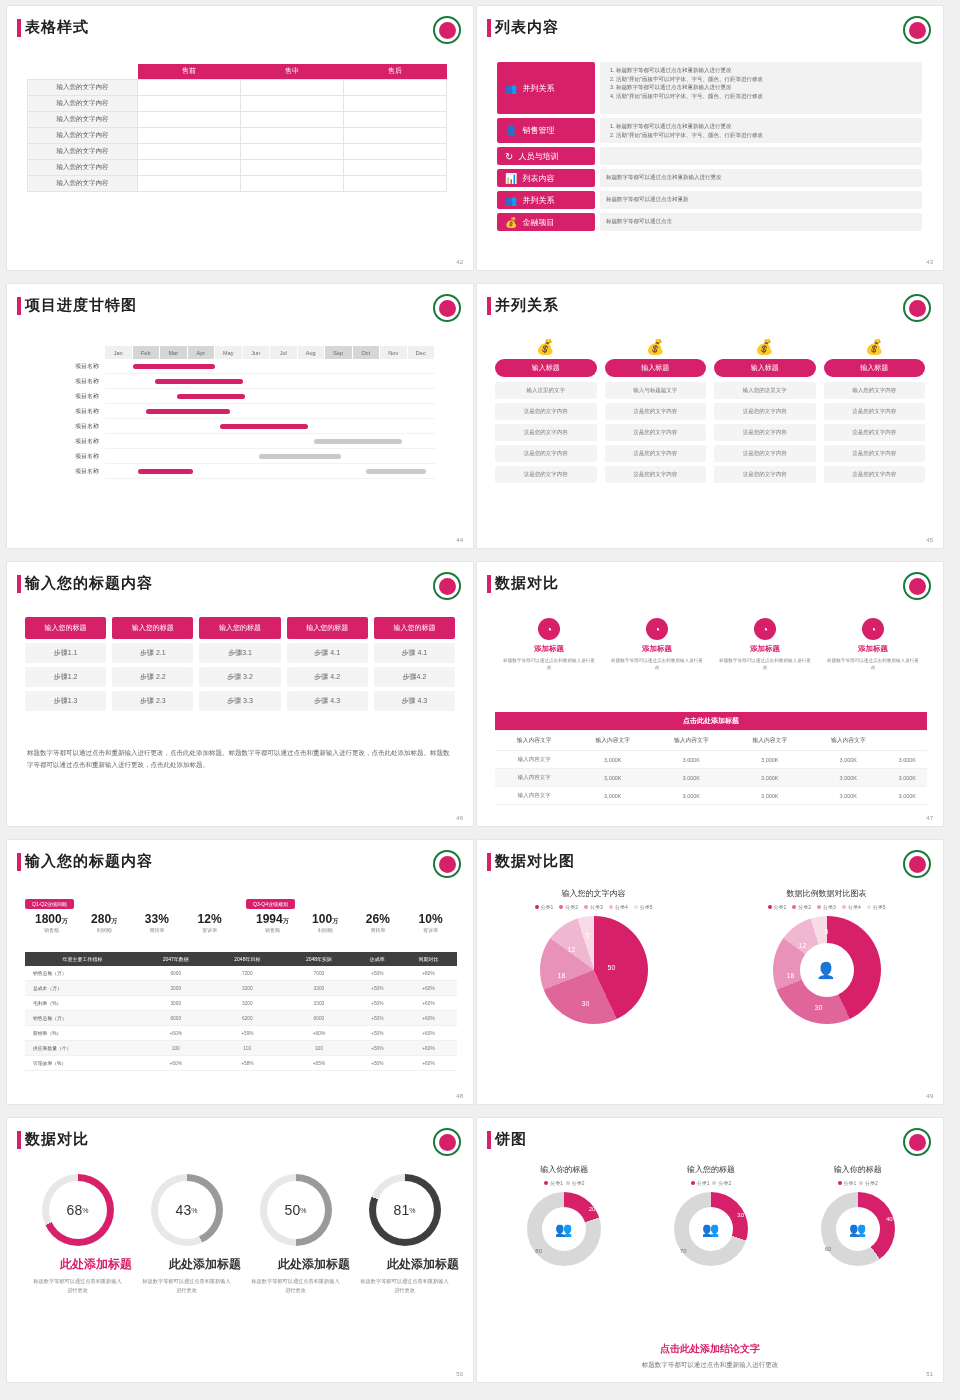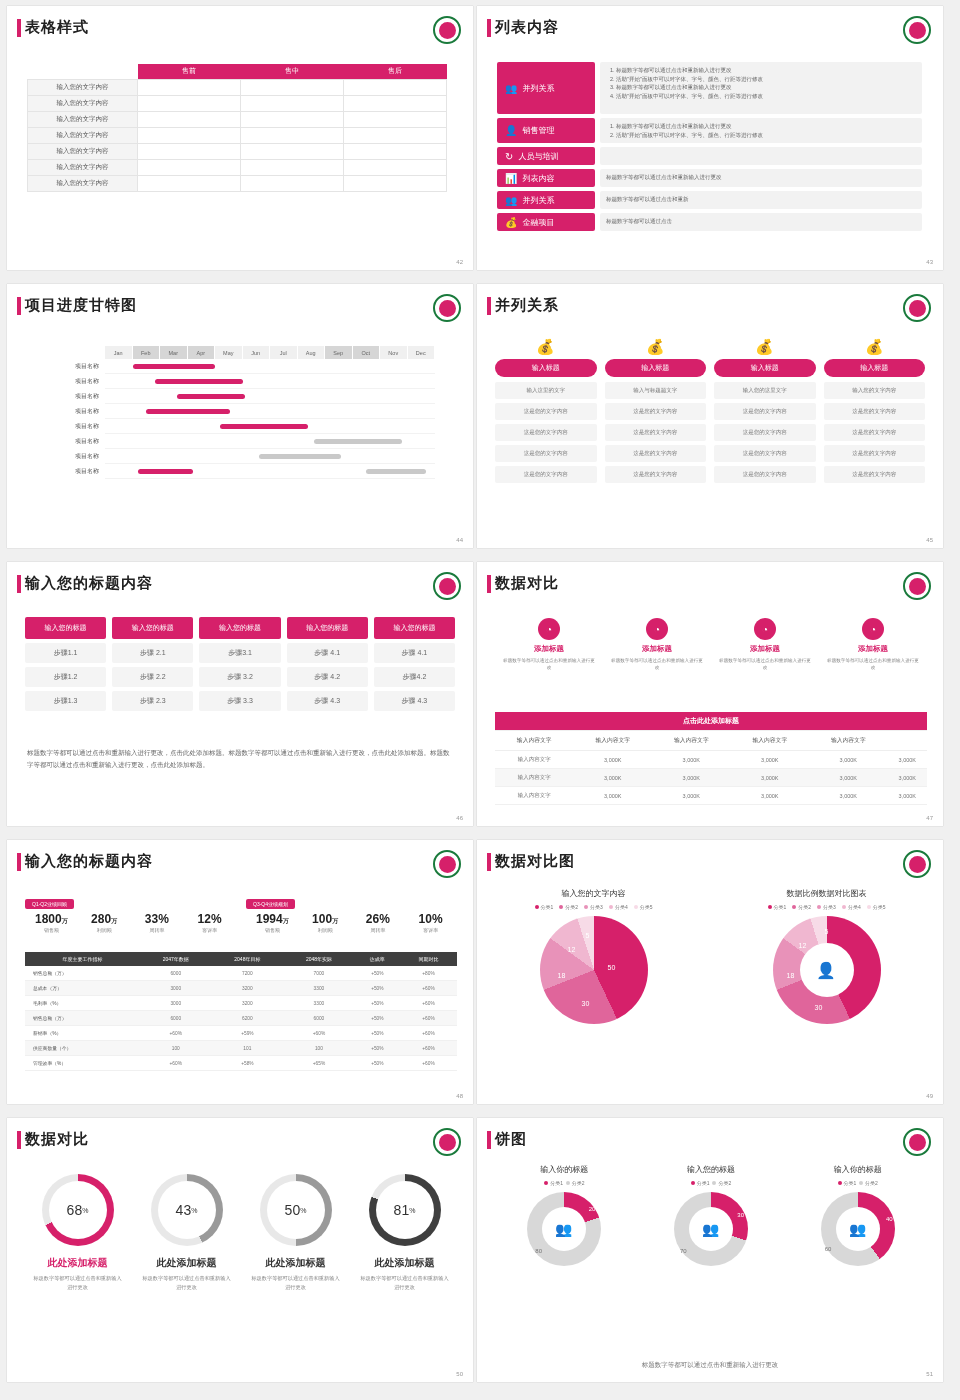--- a/index.html
+++ b/index.html
@@ -119,21 +119,21 @@
   .pie { width:108px;height:108px;border-radius:50%;margin:0 auto; position:relative;}
   .pielbl { position:absolute; color:#fff; font-size:7px;}
   .donuthole { position:absolute; top:50%;left:50%;transform:translate(-50%,-50%); width:54px;height:54px;border-radius:50%;background:#fff; display:flex;align-items:center;justify-content:center; font-size:16px; color:#d6206a;}
 
   
   .rings { position:absolute; top:56px; left:16px; width:436px; display:flex;}
   .ringcol { flex:1; text-align:center;}
   .ringbox { width:72px;height:72px;border-radius:50%;margin:0 auto; display:flex;align-items:center;justify-content:center; position:relative;}
   .ringinner { width:58px;height:58px;border-radius:50%;background:#fff;display:flex;align-items:center;justify-content:center;font-size:14px;color:#333;}
   .ringinner small{font-size:7px;}
-  .ringtitle { font-size:10px; font-weight:bold; margin-top:10px;}
+  .ringtitle { font-size:12px; font-weight:bold; margin-top:10px;text-align:right;}
   .ringdesc { font-size:5.2px; color:#888; line-height:1.7; margin-top:4px; padding:0 8px;}
 
   
   .p51 { position:absolute; top:46px; left:14px; width:440px; display:flex;}
   .p51col { flex:1; text-align:center;}
   .p51t { font-size:8px; color:#333;}
   .p51leg { font-size:5px; color:#777; margin:5px 0 6px;}
   .p51leg i { display:inline-block;width:4px;height:4px;border-radius:50%;margin-right:2px;}
   .p51ring { width:74px;height:74px;border-radius:50%;margin:0 auto;position:relative;}
   .p51hole { position:absolute;top:50%;left:50%;transform:translate(-50%,-50%);width:44px;height:44px;border-radius:50%;background:#fff;display:flex;align-items:center;justify-content:center;color:#d6206a;font-size:14px;}
@@ -771,17 +771,18 @@
       <div class="p51col">
         <div class="p51t">输入你的标题</div>
         <div class="p51leg"><i style="background:#d6206a"></i><span>分类1</span> &nbsp;<i style="background:#d0d0d0"></i><span>分类2</span></div>
         <div class="p51ring" style="background:conic-gradient(#d6206a 0 40%, #d8d8d8 40% 100%)">
           <span class="p51v" style="right:2px;top:24px;color:#fff">40</span>
           <span class="p51v" style="left:4px;bottom:14px;color:#777">60</span>
           <div class="p51hole">👥</div>
         </div>
       </div>
     </div>
+    <div class="c51">点击此处添加结论文字</div>
     <div class="c51s">标题数字等都可以通过点击和重新输入进行更改</div>
     <div class="page-num">51</div>
   </div>
 
 </div>
 
 </body></html>

